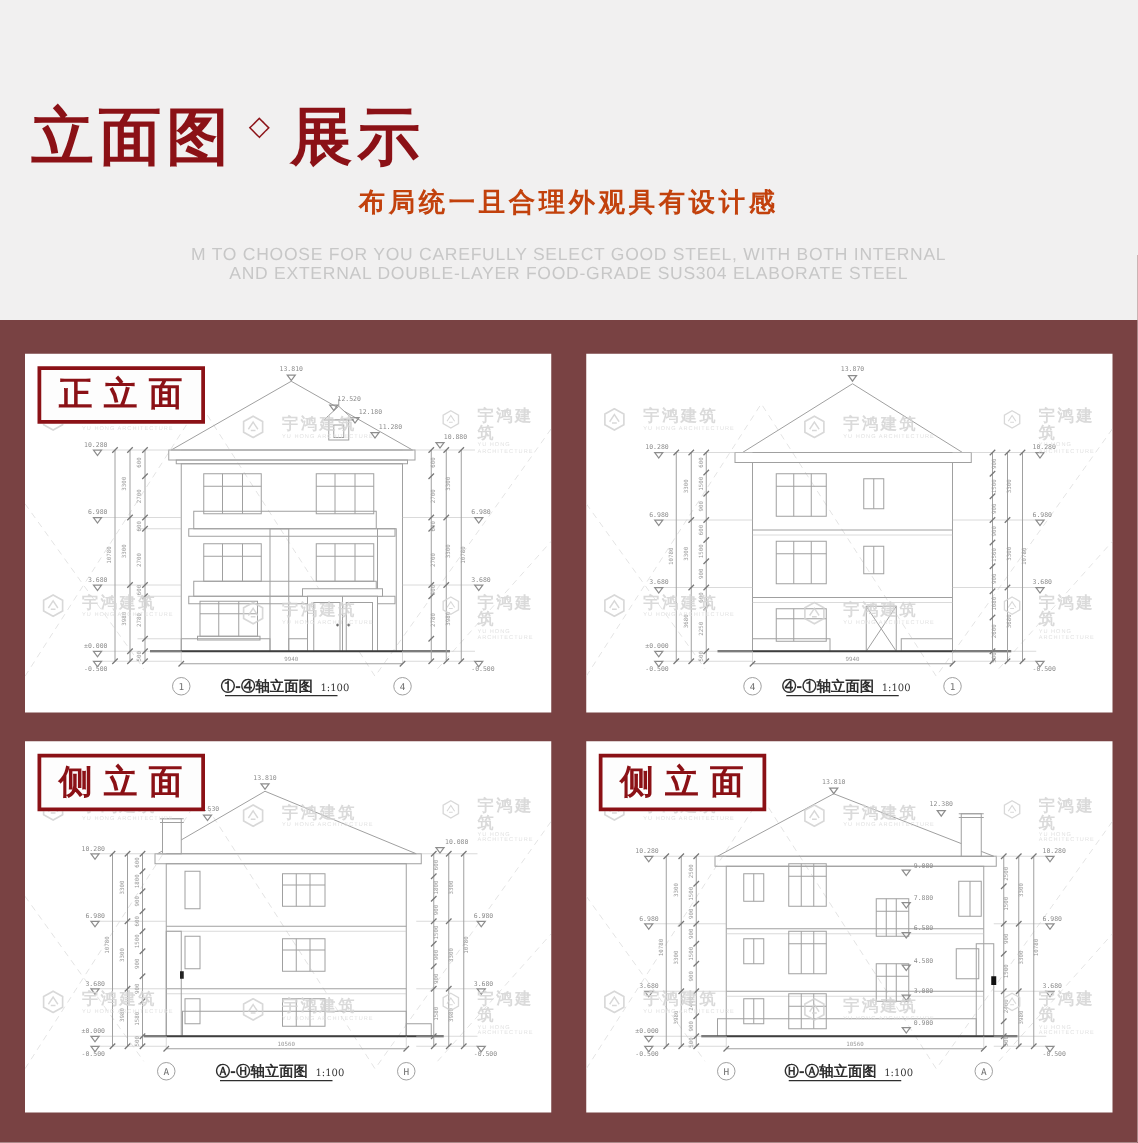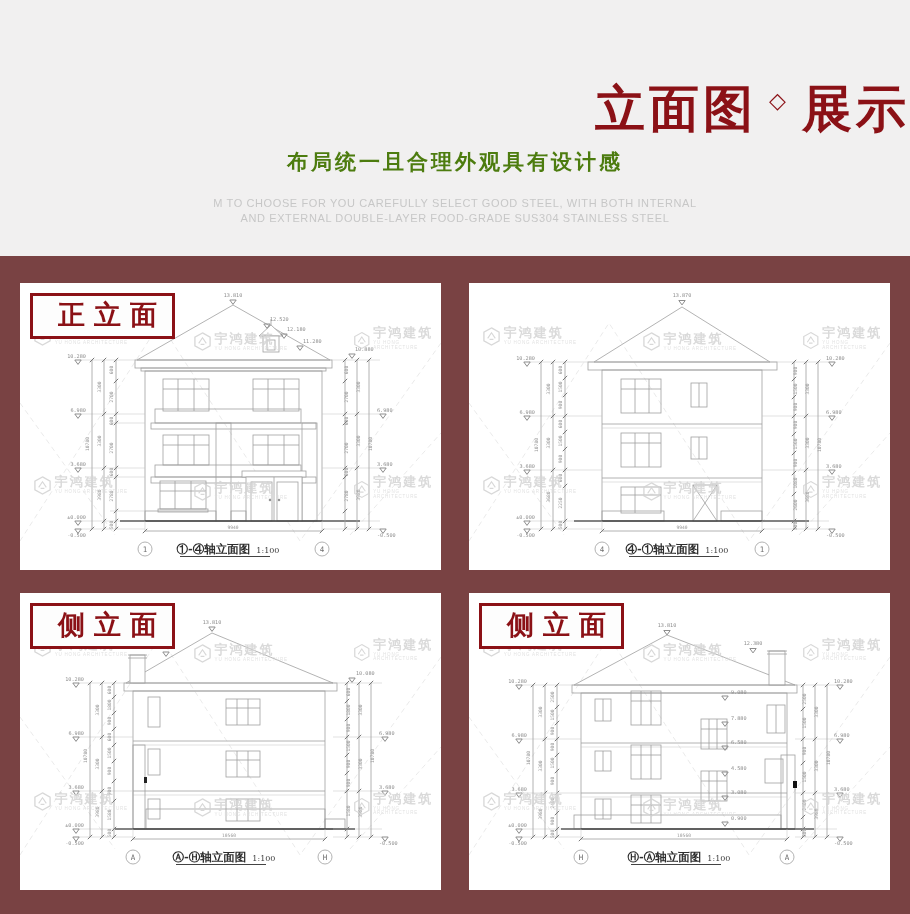--- a/index.html
+++ b/index.html
@@ -9,54 +9,54 @@
 
   
   .hero { position:relative; width:100%; height:256px; background:#f1f0f0; }
   .hero-bg-title {
     position:absolute; top:36px; left:0; width:100%; text-align:center;
     font-size:52px; font-weight:bold; letter-spacing:8px; white-space:nowrap;
     background:linear-gradient(180deg, #dc9fa1 0%, #e7bcbd 45%, rgba(241,240,240,0.02) 95%);
     -webkit-background-clip:text; background-clip:text; color:transparent;
   }
   .hero-title {
-    position:absolute; top:76px; left:0; width:100%; text-align:right;
-    font-size:50px; font-weight:bold; color:#8b1116; letter-spacing:4px; white-space:nowrap;
+    position:absolute; top:76px; left:0; width:100%; text-align:left;
+    font-size:50px; font-weight:bold; color:#8b1116; letter-spacing:4px; white-space:nowrap;padding-left:25px;
   }
   .hero-title .diamond { display:inline-block; font-size:22px; font-weight:normal;
     vertical-align:18px; margin:0 12px; color:#8b1116; }
   .hero-subtitle {
     position:absolute; top:148px; left:0; width:100%; text-align:center;
-    font-size:21px; font-weight:600; color:#4d7c0f; letter-spacing:3px;
+    font-size:21px; font-weight:600; color:#c2410c; letter-spacing:3px;
   }
   .hero-fineprint {
     position:absolute; top:196px; left:0; width:100%; text-align:center;
-    font-size:11px; line-height:15px; color:#c7c7c7; letter-spacing:0.6px;
+    font-size:14px; line-height:15px; color:#c7c7c7; letter-spacing:0.6px;
   }
 
   
   .main {
     position:absolute; top:256px; left:0; width:910px; height:658px;
     background:#794243; padding:27px 20px 24px 20px;
   }
   .grid { display:grid; grid-template-columns:421px 421px; grid-template-rows:287px 297px;
     column-gap:28px; row-gap:23px; }
   .panel { position:relative; background:#ffffff; overflow:hidden; }
   .panel svg.drawing { display:block; position:absolute; left:0; top:0; }
 
   .label-box {
     position:absolute; top:10px; left:10px; z-index:5;
     border:3px solid #8b1116; background:#fdfdfd;
-    padding:3px 6px 5px 25px;
+    padding:3px 6px 5px 14px;
     font-size:27px; font-weight:bold; color:#8b1116; letter-spacing:9px; line-height:1.2;text-align:center;
   }
 
   
   .wm-layer { position:absolute; inset:0; z-index:1; pointer-events:none; }
-  .wm { position:absolute; display:flex; align-items:flex-end; gap:3px; opacity:0.85; }
+  .wm { position:absolute; display:flex; align-items:flex-start; gap:14px; opacity:0.85; }
   .wm .wm-col { display:flex; flex-direction:column; line-height:1; }
   .wm .wm-cn { font-size:13px; font-weight:bold; color:#d4d4d4; letter-spacing:2px; }
   .wm .wm-en { font-size:4.5px; color:#dcdcdc; letter-spacing:0.8px; margin-top:2px; }
 
   
   .ln   { stroke:#a0a0a0; stroke-width:0.8; fill:none; }
   .lnl  { stroke:#c3c3c3; stroke-width:0.5; fill:none; }
   .gnd  { stroke:#3f3f3f; stroke-width:1.5; fill:none; }
   .dash { stroke:#e4e4e4; stroke-width:0.8; fill:none; stroke-dasharray:5 4; }
   .dm   { font-family:"DejaVu Sans Mono", monospace; font-size:4.6px; fill:#989898; }
@@ -88,21 +88,21 @@
   </defs>
 </svg>
 
 <div class="page">
 
   <header class="hero">
     <h1 class="hero-title"><span>立面图</span><span class="diamond">◇</span><span>展示</span></h1>
     <div class="hero-subtitle">布局统一且合理外观具有设计感</div>
     <div class="hero-fineprint">
       <div>M TO CHOOSE FOR YOU CAREFULLY SELECT GOOD STEEL, WITH BOTH INTERNAL</div>
-      <div>AND EXTERNAL DOUBLE-LAYER FOOD-GRADE SUS304 STAINLESS STEEL</div>
+      <div>AND EXTERNAL DOUBLE-LAYER FOOD-GRADE SUS304 ELABORATE STEEL</div>
     </div>
   </header>
 
   <div class="main">
     <div class="grid">
 
       <section class="panel">
         <div class="wm-layer">
             <div class="wm" style="left: 3%; top: 15%;">
               <svg width="19" height="19" viewBox="0 0 20 20">

